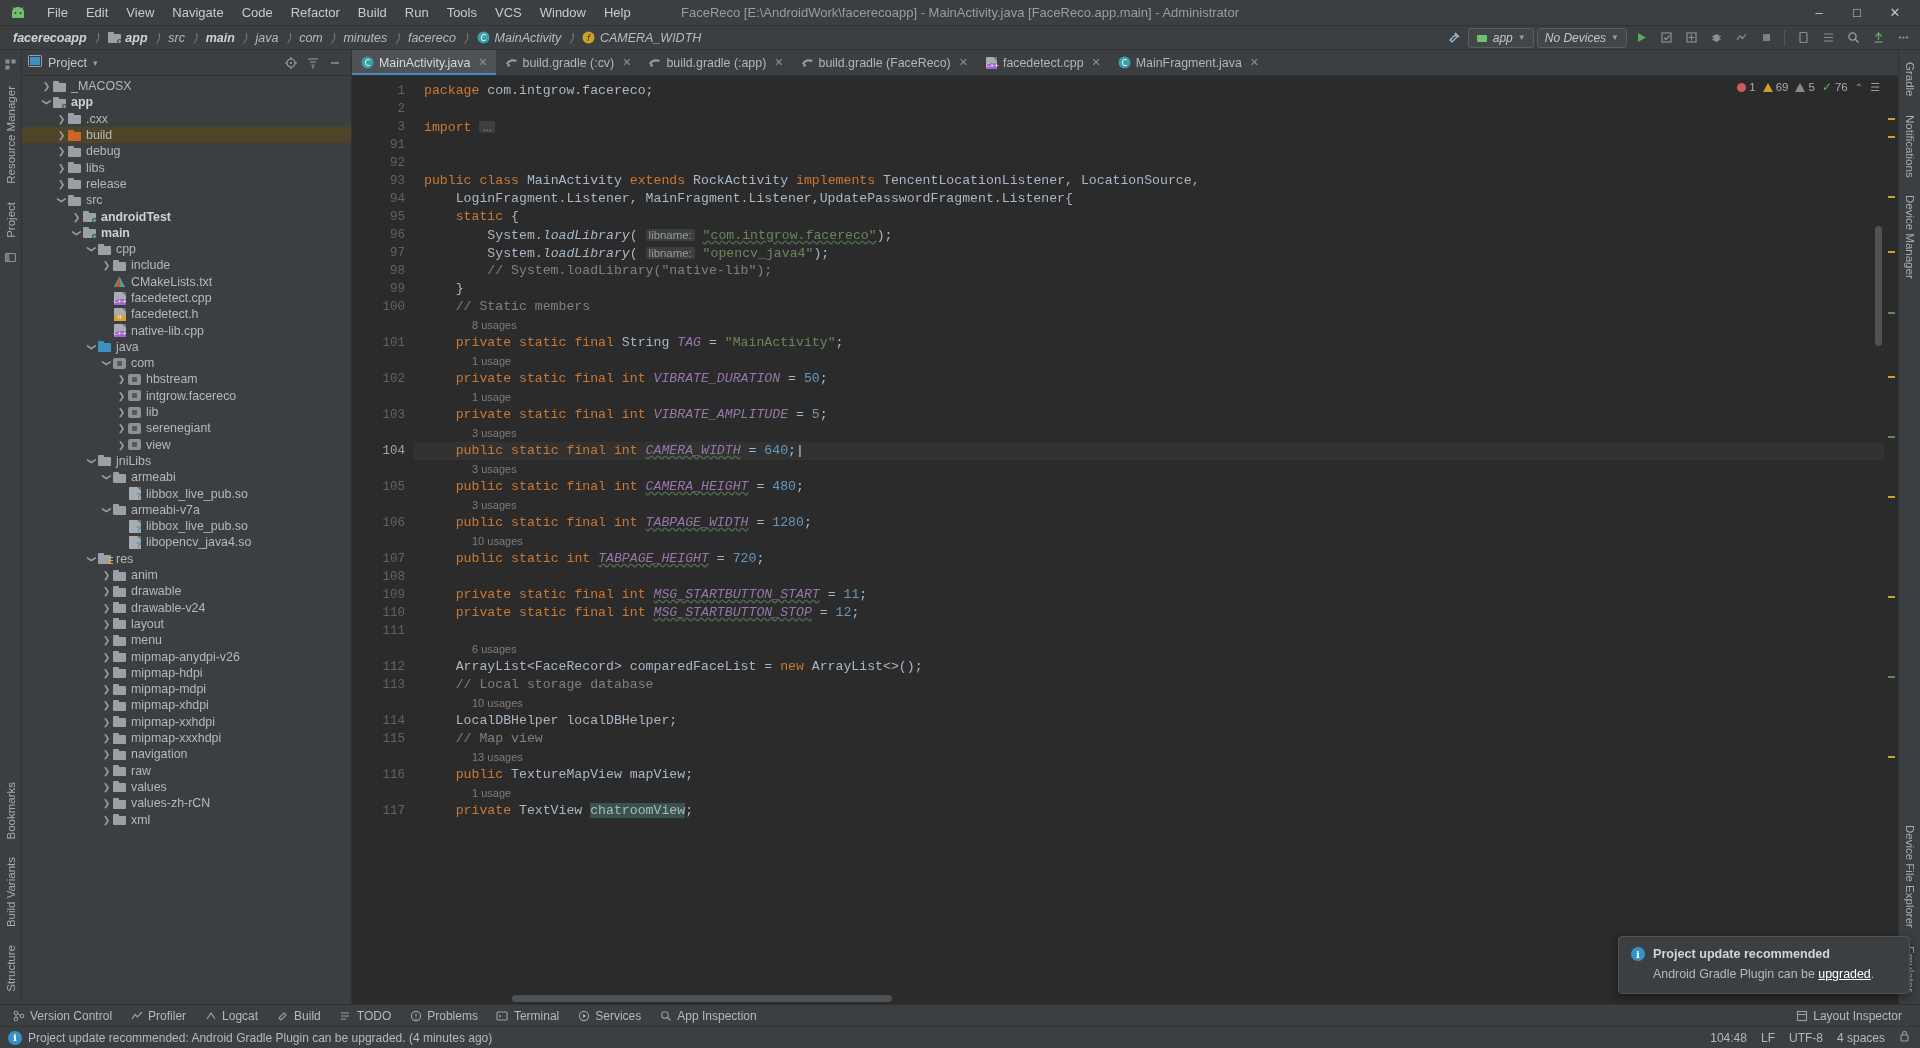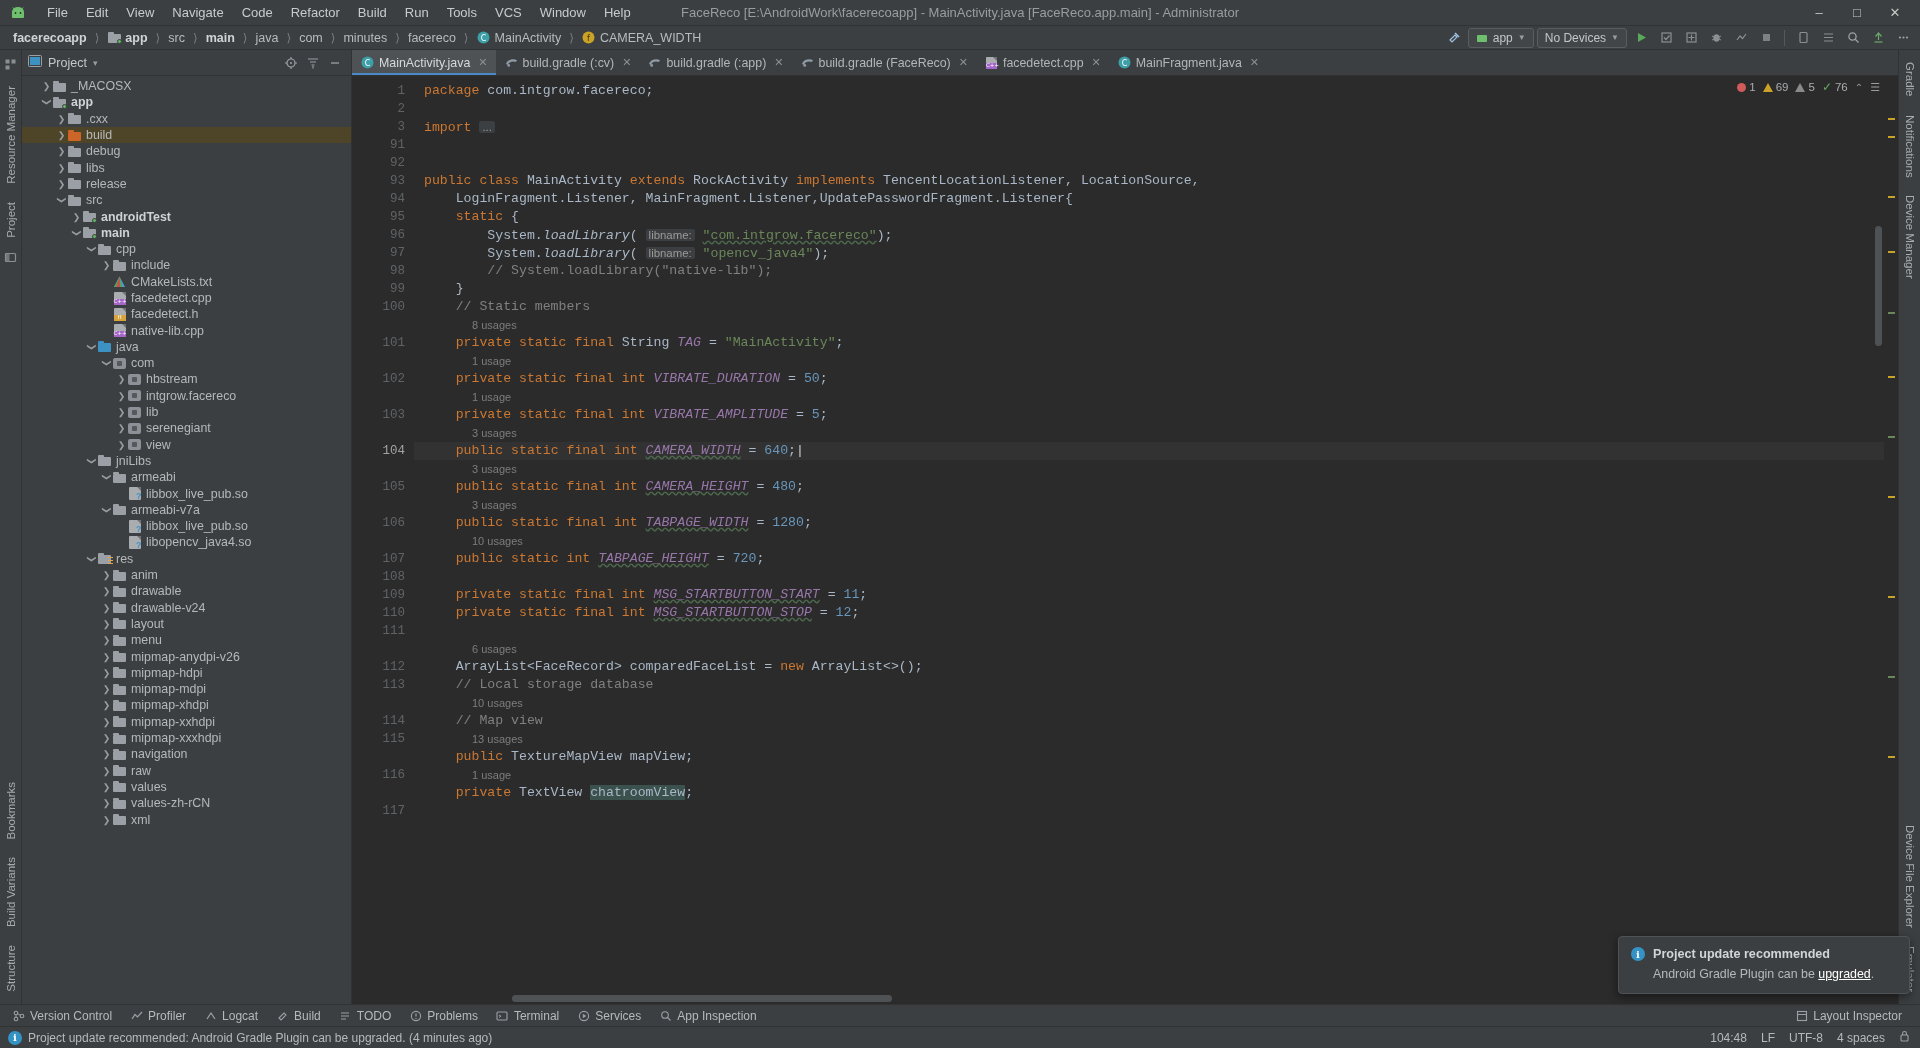--- a/index.html
+++ b/index.html
@@ -26,21 +26,21 @@
   .window-title {
     position: absolute; left: 0; right: 0; text-align: center;
     color: #9a9d9f; font-size: 13px; pointer-events: none;
   }
   .winbtns { margin-left: auto; display: flex; align-items: center; padding-right: 6px; z-index:2;}
   .winbtn { width: 38px; height: 24px; display:flex; align-items:center; justify-content:center; color:#c6c6c6; font-size:13px;}
 
   
   .navbar {
     height: 24px; min-height:24px; display:flex; align-items:center;
-    background:#3c3f41; padding-left: 10px; border-bottom:1px solid #2f3133;
+    background:#3c3f41; padding-left: 10px; border-bottom:1px solid #2f3133;font-style:italic;
   }
   .crumbs { display:flex; align-items:center; gap:1px; }
   .crumb { display:flex; align-items:center; color:#b8bbbd; font-size:12.5px; padding: 1px 3px;}
   .crumb.bold { font-weight: bold; color:#d0d3d5; }
   .crumb-sep { color:#7a7d80; padding: 0 4px; font-size: 12px;}
   .crumb-ico { width:14px; height:14px; margin-right:4px; display:inline-flex; align-items:center; justify-content:center;}
   .nav-right { margin-left:auto; display:flex; align-items:center; gap:3px; padding-right:6px; }
   .tb-btn { width:22px; height:20px; display:flex; align-items:center; justify-content:center; border-radius:3px; }
   .chip {
     display:flex; align-items:center; gap:5px; height:20px; padding:0 7px;
@@ -1052,20 +1052,21 @@
             <div class="usage">10 usages</div>
             <div class="codeline">&nbsp;&nbsp;&nbsp;&nbsp;<span class="kw">public </span><span class="kw">static </span><span class="kw">int </span><span class="sfld">TABPAGE_HEIGHT</span><span class="typ"> = </span><span class="num">720</span><span class="typ">;</span></div>
             <div class="codeline">&nbsp;&nbsp;&nbsp;&nbsp;</div>
             <div class="codeline">&nbsp;&nbsp;&nbsp;&nbsp;<span class="kw">private </span><span class="kw">static </span><span class="kw">final </span><span class="kw">int </span><span class="sfld">MSG_STARTBUTTON_START</span><span class="typ"> = </span><span class="num">11</span><span class="typ">;</span></div>
             <div class="codeline">&nbsp;&nbsp;&nbsp;&nbsp;<span class="kw">private </span><span class="kw">static </span><span class="kw">final </span><span class="kw">int </span><span class="sfld">MSG_STARTBUTTON_STOP</span><span class="typ"> = </span><span class="num">12</span><span class="typ">;</span></div>
             <div class="codeline">&nbsp;&nbsp;&nbsp;&nbsp;</div>
             <div class="usage">6 usages</div>
             <div class="codeline">&nbsp;&nbsp;&nbsp;&nbsp;<span class="typ">ArrayList&lt;FaceRecord&gt; </span><span class="typ">comparedFaceList</span><span class="typ"> = </span><span class="kw">new </span><span class="typ">ArrayList&lt;&gt;();</span></div>
             <div class="codeline">&nbsp;&nbsp;&nbsp;&nbsp;<span class="cmt">// Local storage database</span></div>
             <div class="usage">10 usages</div>
+            <div class="codeline">&nbsp;&nbsp;&nbsp;&nbsp;<span class="typ">LocalDBHelper </span><span class="typ">localDBHelper</span><span class="typ">;</span></div>
             <div class="codeline">&nbsp;&nbsp;&nbsp;&nbsp;<span class="cmt">// Map view</span></div>
             <div class="usage">13 usages</div>
             <div class="codeline">&nbsp;&nbsp;&nbsp;&nbsp;<span class="kw">public </span><span class="typ">TextureMapView </span><span class="typ">mapView</span><span class="typ">;</span></div>
             <div class="usage">1 usage</div>
             <div class="codeline">&nbsp;&nbsp;&nbsp;&nbsp;<span class="kw">private </span><span class="typ">TextView </span><span class="typ ident-hl">chatroomView</span><span class="typ">;</span></div>
           </div>
         <div class="editor-right-strip">
           <div class="mark" style="top:42px;background:#c9a227;"></div>
           <div class="mark" style="top:60px;background:#c9a227;"></div>
           <div class="mark" style="top:120px;background:#c9a227;"></div>

